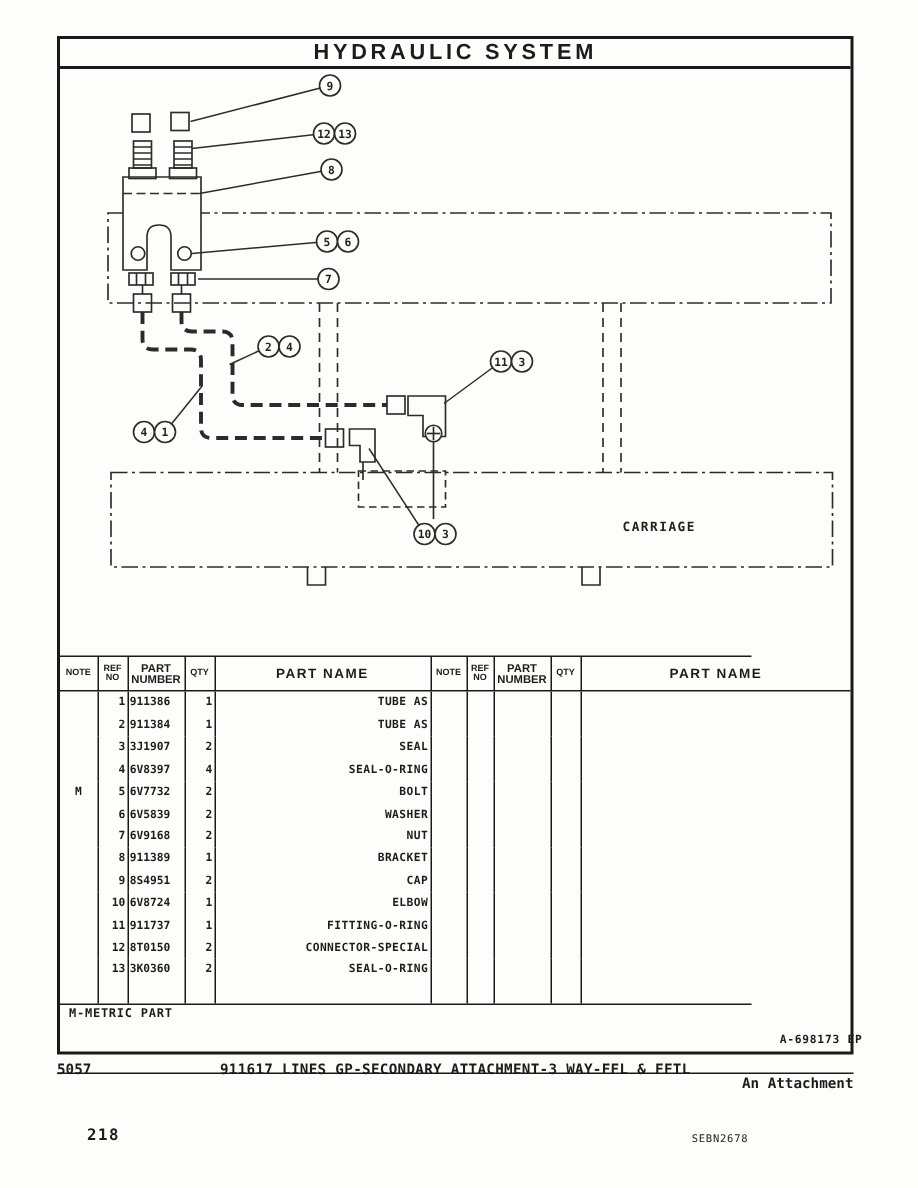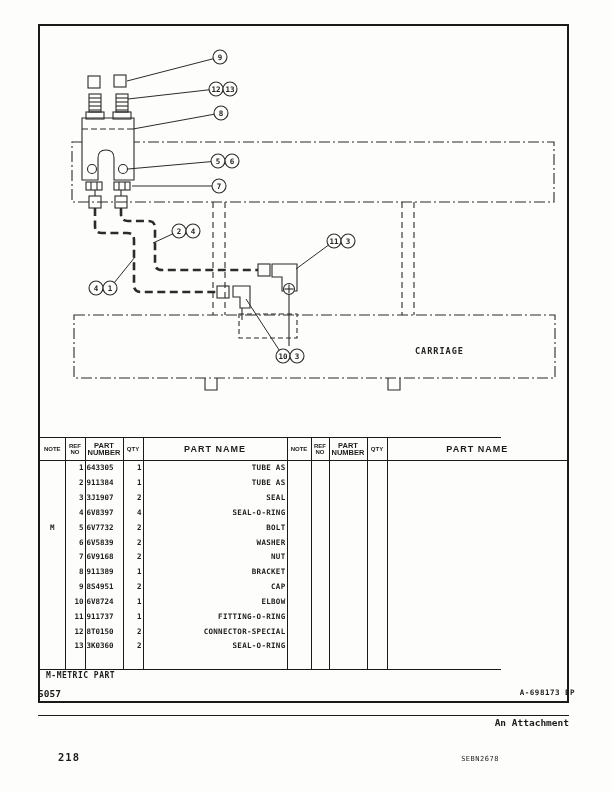--- a/index.html
+++ b/index.html
@@ -46,33 +46,36 @@
   td.c-note{text-align:center;}
   td.c-ref{text-align:right;padding-right:2px;}
   td.c-pn{text-align:left;padding-left:5px;}
   td.c-qty{text-align:right;padding-right:3px;}
   td.c-name{text-align:right;padding-left:3px;letter-spacing:0.3px;}
   tr.filler td{height:auto;}
   .footnote-band{position:absolute;left:0;top:642px;width:541px;height:31px;}
   .footnote{position:absolute;left:6px;top:3px;font-size:8px;font-weight:bold;letter-spacing:0.5px;}
   .drawing-ref{position:absolute;right:6px;bottom:2px;font-size:7.5px;font-weight:bold;letter-spacing:0.5px;}
 
-  .footer-row{position:absolute;left:38px;top:688px;width:531px;height:13px;}
+  .footer-row{position:absolute;left:38px;top:708px;width:531px;height:13px;}
   .footer-code{position:absolute;left:0;top:0;font-size:9.5px;font-weight:bold;}
   .footer-title{position:absolute;left:0;width:100%;text-align:center;top:0;font-size:9.5px;font-weight:bold;letter-spacing:0.2px;}
   .footer-line{position:absolute;left:38px;top:715px;width:531px;border-top:1.5px solid #1a1a1a;}
   .footer-sub{position:absolute;left:38px;top:717px;width:531px;text-align:right;font-size:9.5px;font-weight:bold;}
   .page-number{position:absolute;left:58px;top:751px;font-size:10.5px;font-weight:bold;letter-spacing:1px;}
   .manual-code{position:absolute;left:430px;top:755px;width:100px;text-align:center;font-size:7px;font-weight:normal;letter-spacing:0.5px;}
 </style>
 </head>
 <body>
 
 <div class="frame">
 
+  <div class="title-band">
+    <span>HYDRAULIC SYSTEM</span>
+  </div>
 
   <svg id="diagram-svg" width="527" height="391" viewBox="38 46 527 391">
     <g fill="none" stroke="#2b2b2b" stroke-width="1.1">
 
       <rect x="70" y="142" width="482" height="60" stroke-dasharray="11 3 2 3"></rect>
 
       <rect x="72" y="315" width="481" height="63" stroke-dasharray="11 3 2 3"></rect>
 
       <path d="M203,378 V390 H215 V378"></path>
       <path d="M386,378 V390 H398 V378"></path>
@@ -247,21 +250,21 @@
               <div>NUMBER</div>
             </th>
           <th class="h-sm"><span>QTY</span></th>
           <th class="h-lg"><span>PART NAME</span></th>
         </tr>
       </thead>
       <tbody>
           <tr>
             <td class="c-note"></td>
             <td class="c-ref">1</td>
-            <td class="c-pn">643305</td>
+            <td class="c-pn">911386</td>
             <td class="c-qty">1</td>
             <td class="c-name">TUBE AS</td>
             <td class="c-note"></td>
             <td class="c-ref"></td>
             <td class="c-pn"></td>
             <td class="c-qty"></td>
             <td class="c-name"></td>
           </tr>
           <tr>
             <td class="c-note"></td>
@@ -424,17 +427,18 @@
   </div>
 
   <div class="footnote-band">
     <div class="footnote">M-METRIC PART</div>
     <div class="drawing-ref">A-698173 EP</div>
   </div>
 </div>
 
 <div class="footer-row">
   <span class="footer-code">5057</span>
+  <span class="footer-title">911617 LINES GP-SECONDARY ATTACHMENT-3 WAY-FFL &amp; FFTL</span>
 </div>
 <div class="footer-line"></div>
 <div class="footer-sub">An Attachment</div>
 <div class="page-number">218</div>
 <div class="manual-code">SEBN2678</div>
 
 </body></html>

